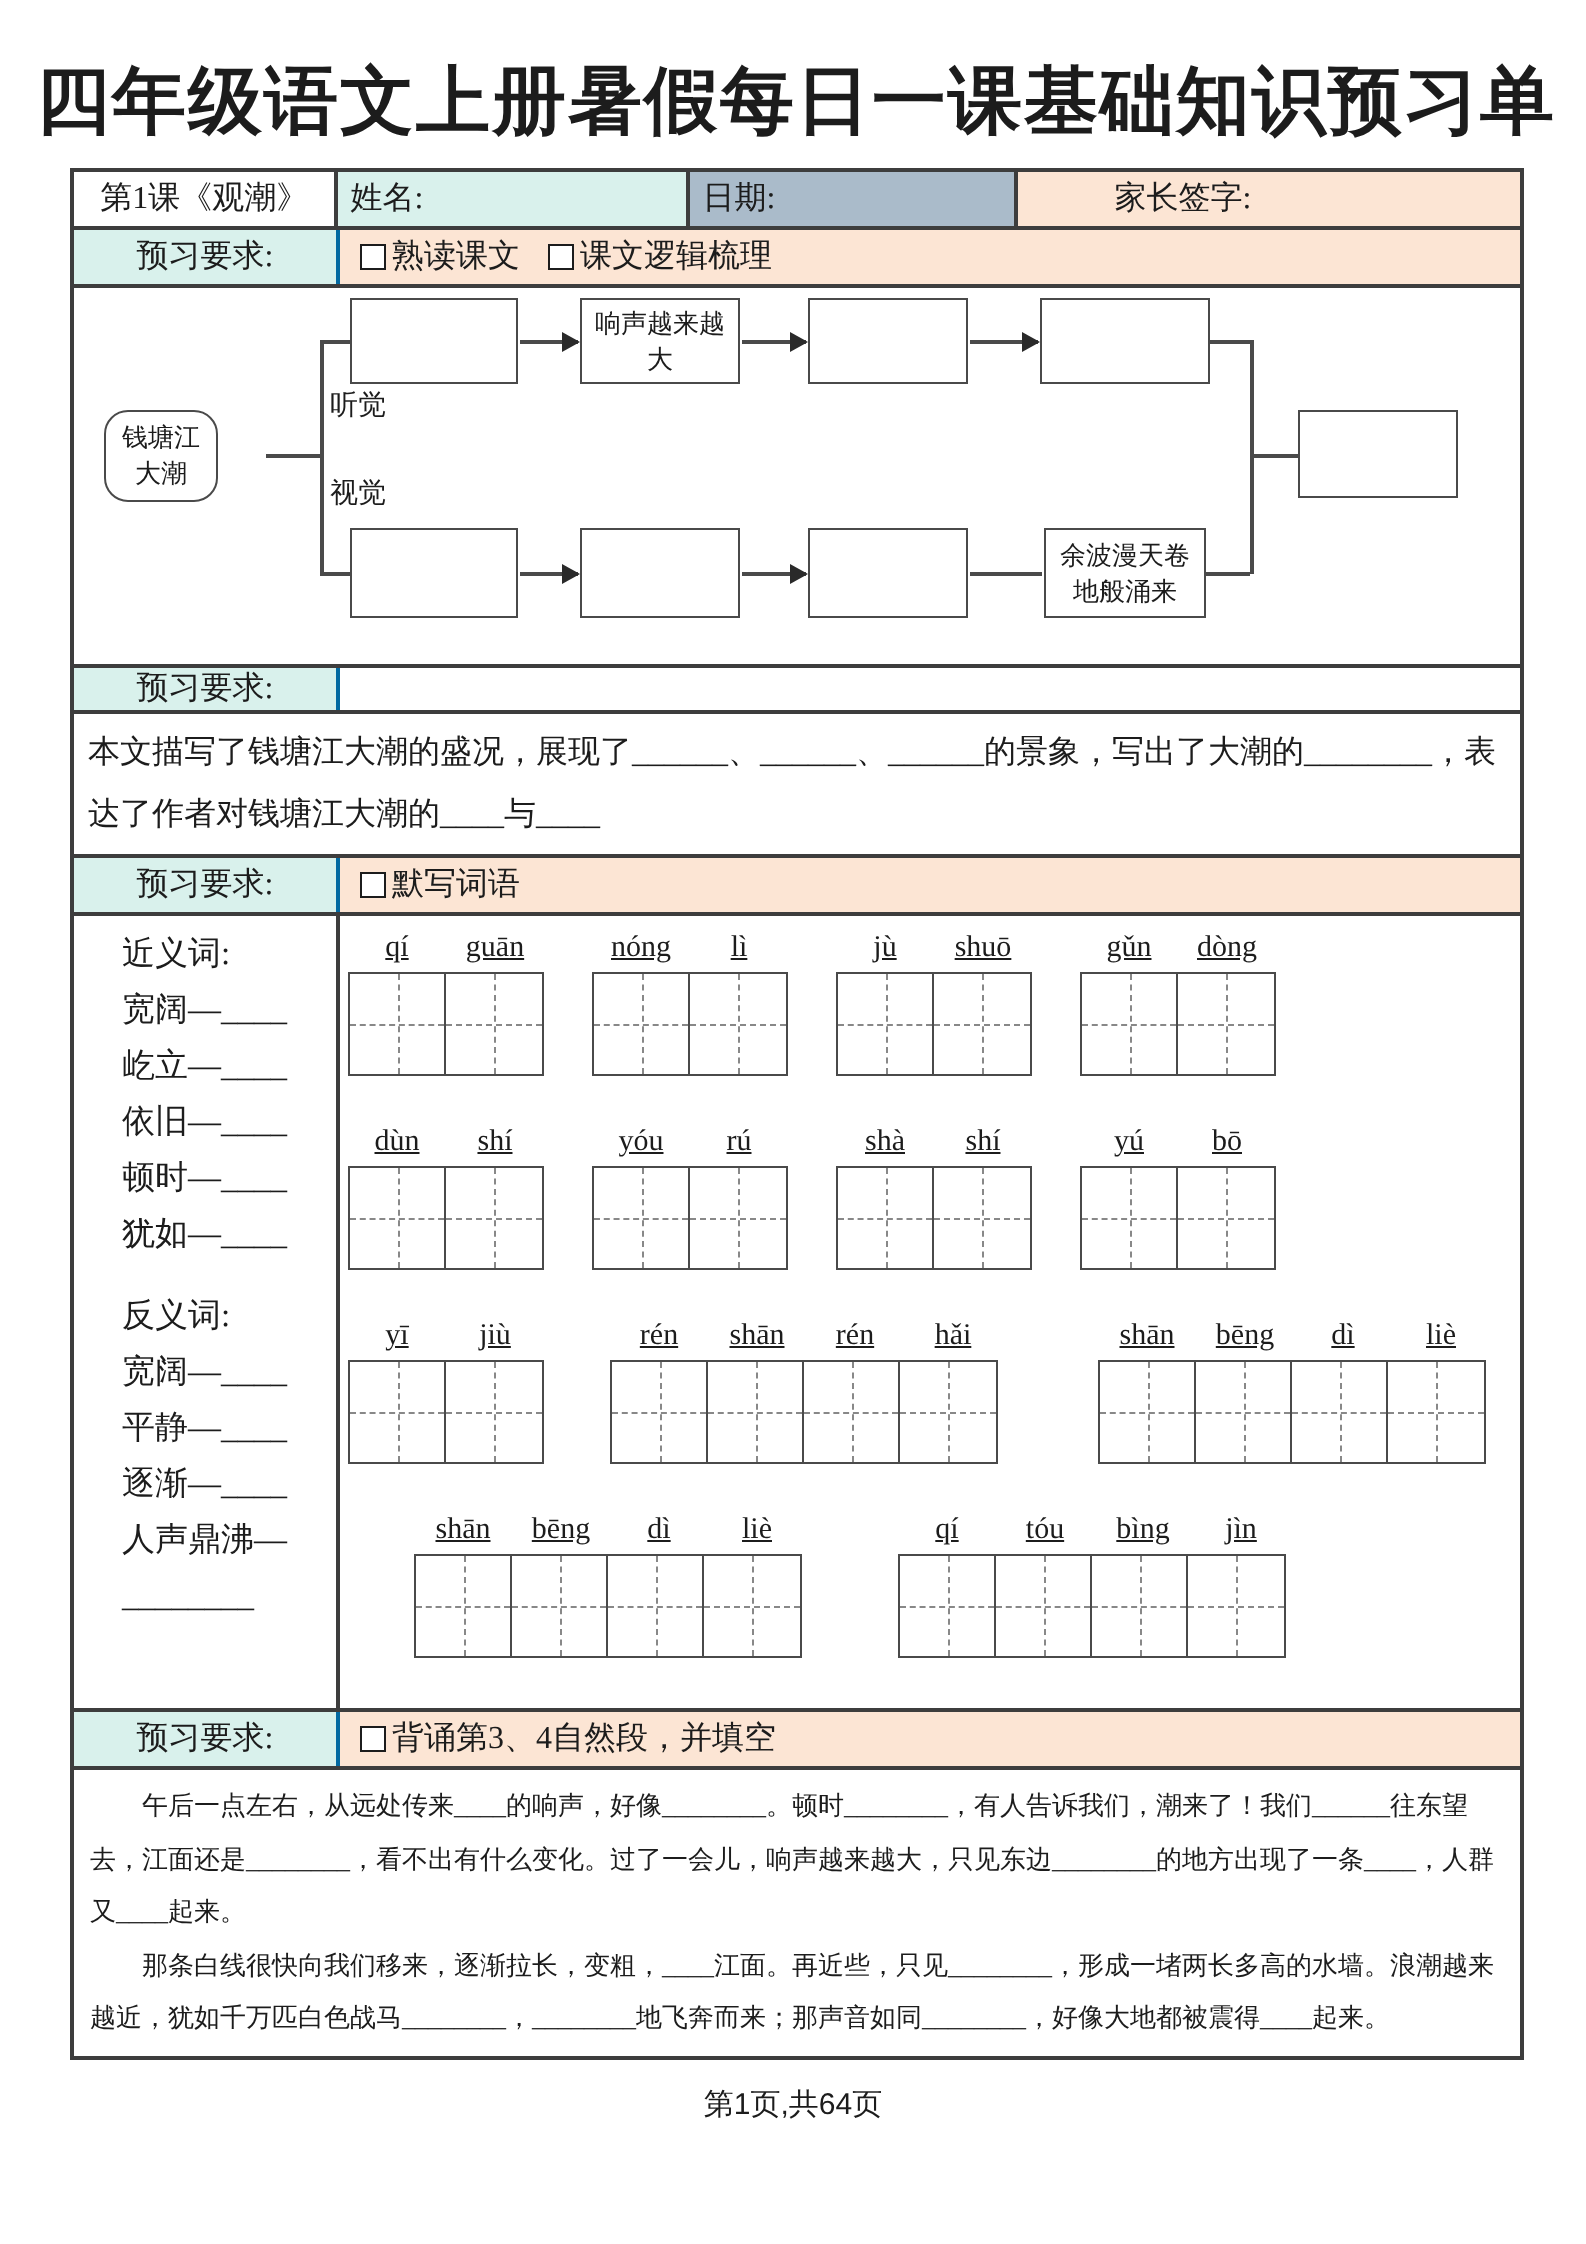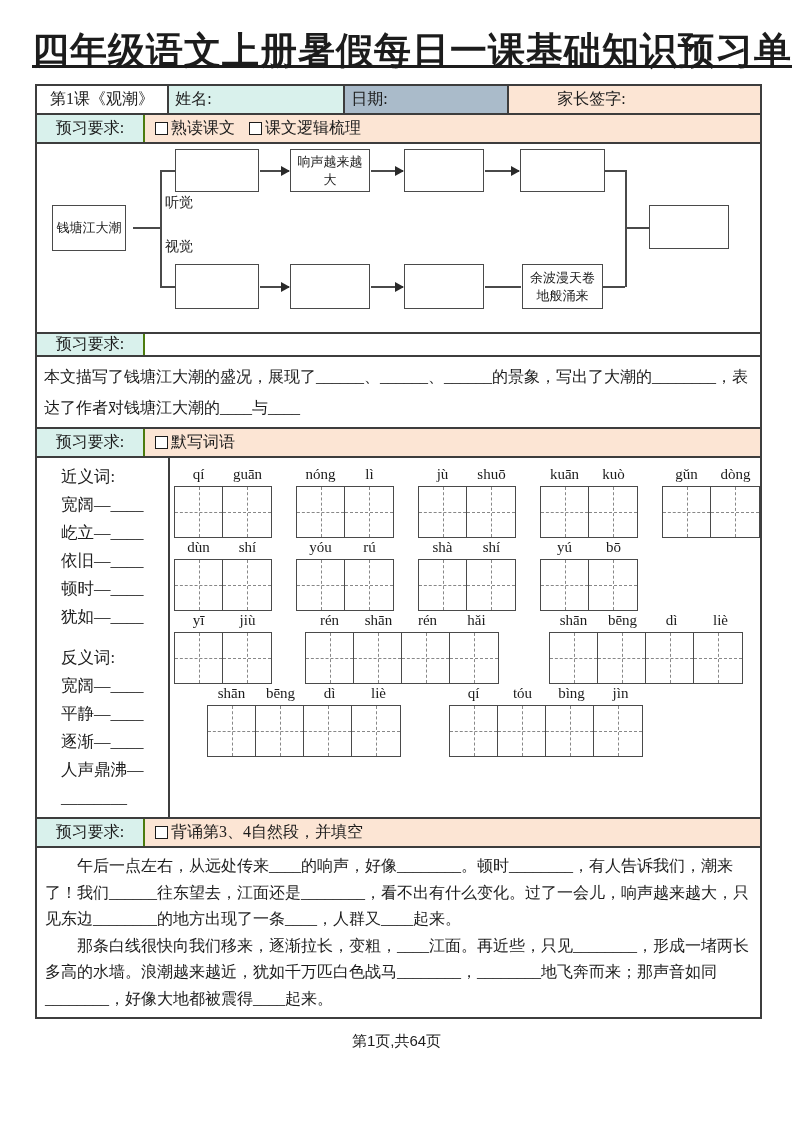--- a/index.html
+++ b/index.html
@@ -1,57 +1,57 @@
 <!DOCTYPE html>
 <html><head>
 <meta charset="utf-8">
 <style>
   * { margin:0; padding:0; box-sizing:border-box; }
   body { background:#ffffff; width:793px; height:1122px; font-family:"Liberation Serif","DejaVu Serif",serif; color:#1c1c1c; }
   .page { width:793px; height:1122px; position:relative; overflow:hidden; }
-  .title { margin:26px 20px 8px 32px; text-align:center; font-size:37px; font-weight:bold; letter-spacing:1px; white-space:nowrap;text-decoration:underline; }
+  .title { margin:26px 20px 8px 18px; text-align:center; font-size:37px; font-weight:bold; letter-spacing:1px; white-space:nowrap; }
   .tbl { width:727px; margin-left:35px; border:2px solid #3d3d3d; }
   .trow { display:flex; border-bottom:2px solid #3d3d3d; }
   .trow:last-child { border-bottom:none; }
   .hcell { height:27px; display:flex; align-items:center; padding:0 6px; font-size:16px; border-right:2px solid #3d3d3d; }
   .hcell:last-child { border-right:none;padding-left:48px; }
   .c-lesson { width:133px; justify-content:center; background:#ffffff; padding:0 2px; }
   .c-name { width:177px; background:#d9f1ec; }
   .c-date { width:165px; background:#aabbca; }
   .c-sign { width:252px; background:#fce5d4; }
-  .req-label { width:108px; background:#d9f1ec; display:flex; align-items:center; justify-content:center; font-size:16px; border-right:2px solid #4d7c0f; }
+  .req-label { width:133px; background:#d9f1ec; display:flex; align-items:center; justify-content:center; font-size:16px; border-right:2px solid #0369a1; }
   .req-items { flex:1; background:#fce5d4; display:flex; align-items:center; gap:14px; padding:0 10px; font-size:16px; height:27px; }
   .req-item { display:inline-flex; align-items:center; gap:3px; }
   .cb { display:inline-block; width:13px; height:13px; border:1.5px solid #1c1c1c; background:#fff; }
   .cell { padding:4px 7px; font-size:16px; line-height:31px; }
   
   .flowchart { position:relative; height:186px; margin-top:2px; }
   .fc-box { position:absolute; border:1.5px solid #4a4a4a; background:#fff; display:flex; align-items:center; justify-content:center; text-align:center; font-size:13px; line-height:1.35; padding:14px 2px; }
   .fc-label { position:absolute; font-size:14px; }
   .ln { position:absolute; background:#4a4a4a; }
   .h { height:1.5px; } .v { width:1.5px; }
   .ah::after { content:""; position:absolute; right:-1px; top:-4.5px; width:0; height:0; border-left:9px solid #2a2a2a; border-top:5px solid transparent; border-bottom:5px solid transparent; }
   
   .words { display:flex; min-height:352px; }
   .wleft { width:133px; border-right:2px solid #3d3d3d; padding:5px 24px; font-size:16.5px; line-height:28px; }
   .wleft .gap { height:13px; }
   .wright { flex:1; padding:8px 0 0 0; }
-  .wrow { display:flex; gap:24px; padding-left:4px; margin-bottom:1px; }
+  .wrow { display:flex; gap:24px; padding-left:4px; margin-bottom:25px;text-decoration:underline; }
   .wrow3 .wunit:nth-child(2) { margin-left:9px; }
   .wrow3 .wunit:nth-child(3) { margin-left:24px; }
   .wrow4 { padding-left:37px; gap:46px; }
   .wunit { display:flex; flex-direction:column; }
   .pyrow { display:flex; height:20px; }
   .py { width:49px; text-align:center; font-size:15px; font-family:"Liberation Serif","DejaVu Serif",serif; }
   .wgrid { display:flex; border:1.5px solid #4a4a4a; height:52px; width:max-content; background:#fff; }
   .wcell { width:48px; position:relative; border-right:1.5px solid #4a4a4a; }
   .wcell:last-child { border-right:none; }
   .wcell::before { content:""; position:absolute; left:50%; top:0; bottom:0; border-left:1px dashed #888; }
   .wcell::after { content:""; position:absolute; top:50%; left:0; right:0; border-top:1px dashed #888; }
-  .recite { padding:5px 8px; font-size:16px; line-height:26.5px; }
+  .recite { padding:5px 8px; font-size:13px; line-height:26.5px; }
   .recite p { text-indent:2em; }
   .footer { text-align:center; font-size:15px; margin-top:13px; font-family:"Liberation Sans","DejaVu Sans",sans-serif; }
 </style>
 </head>
 <body>
 
 <div class="page">
   <div class="title">四年级语文上册暑假每日一课基础知识预习单</div>
 
   <div class="tbl">
@@ -79,21 +79,21 @@
           <span class="req-item">
             <span class="cb"></span>
             <span>课文逻辑梳理</span>
           </span>
         </div>
     </div>
 
     <div class="trow">
       <div style="width:100%;">
         <div class="flowchart">
-          <div class="fc-box" style="left:15px; top:59px; width:74px; height:46px;">钱塘江大潮</div>
+          <div class="fc-box" style="left:15px; top:59px; width:57px; height:46px;border-radius:12px;">钱塘江大潮</div>
           <div class="fc-label" style="left:128px; top:48px;">听觉</div>
           <div class="fc-label" style="left:128px; top:92px;">视觉</div>
 
           <div id="fc-boxes">
               <div class="fc-box" style="left: 138px; width: 84px; top: 3px; height: 43px;"></div>
               <div class="fc-box" style="left: 253px; width: 80px; top: 3px; height: 43px;">响声越来越大</div>
               <div class="fc-box" style="left: 367px; width: 80px; top: 3px; height: 43px;"></div>
               <div class="fc-box" style="left: 483px; width: 85px; top: 3px; height: 43px;"></div>
               <div class="fc-box" style="left: 138px; width: 84px; top: 118px; height: 45px;"></div>
               <div class="fc-box" style="left: 253px; width: 80px; top: 118px; height: 45px;"></div>
@@ -185,30 +185,20 @@
                 <span class="py">jù</span>
                 <span class="py">shuō</span>
               </div>
               <div class="wgrid">
                 <div class="wcell"></div>
                 <div class="wcell"></div>
               </div>
             </div>
             <div class="wunit">
               <div class="pyrow">
-                <span class="py">kuān</span>
-                <span class="py">kuò</span>
-              </div>
-              <div class="wgrid">
-                <div class="wcell"></div>
-                <div class="wcell"></div>
-              </div>
-            </div>
-            <div class="wunit">
-              <div class="pyrow">
                 <span class="py">gǔn</span>
                 <span class="py">dòng</span>
               </div>
               <div class="wgrid">
                 <div class="wcell"></div>
                 <div class="wcell"></div>
               </div>
             </div>
           </div>
         <div class="wrow">

